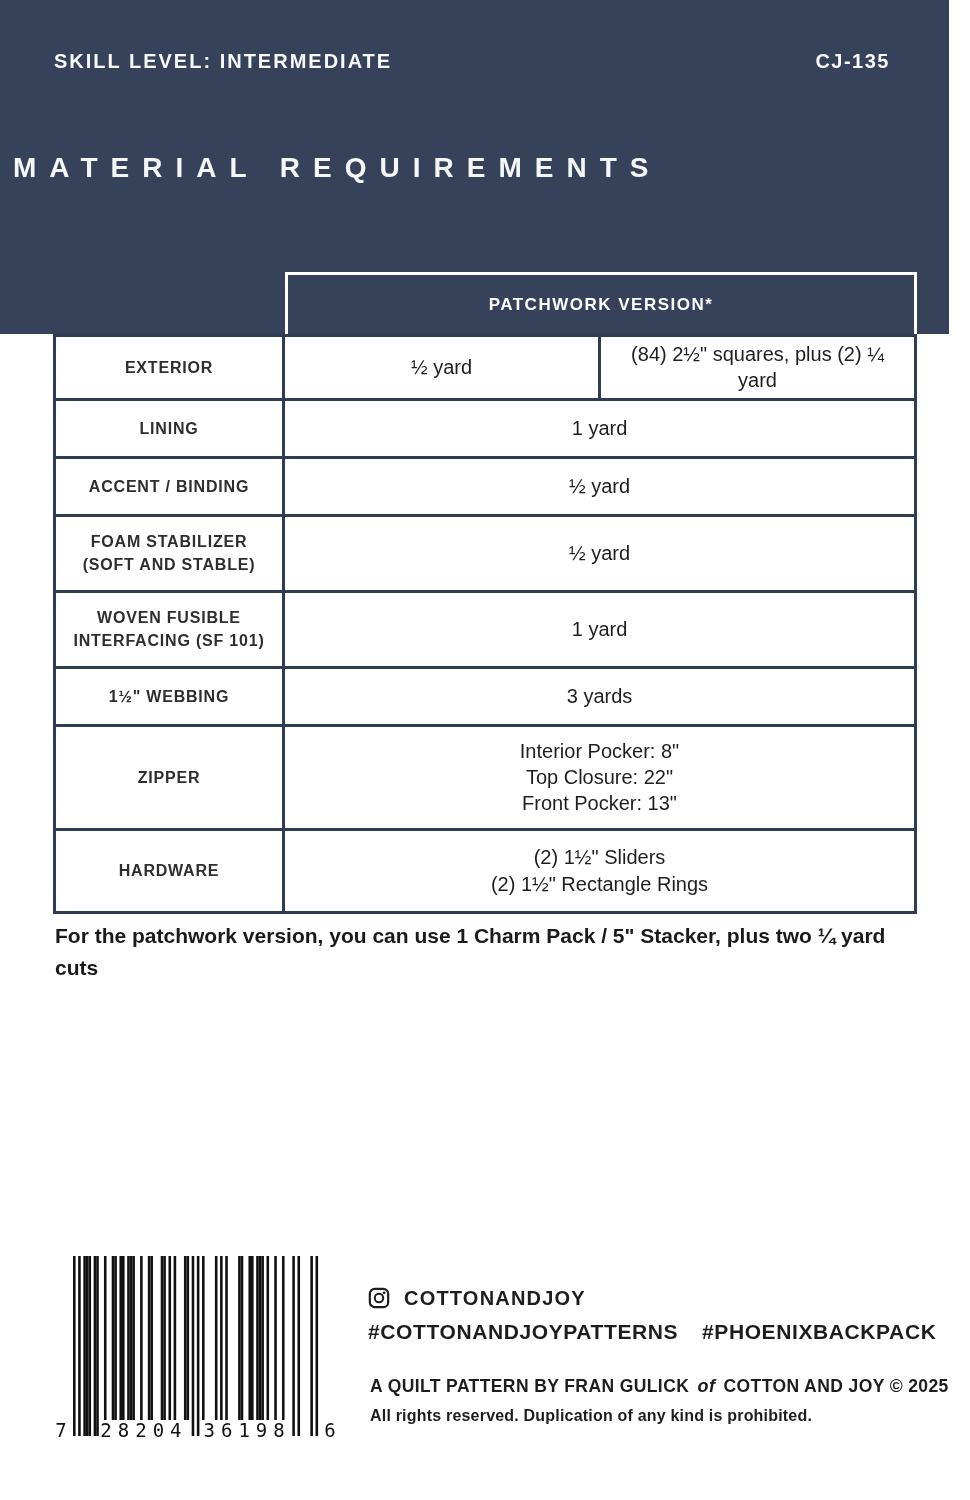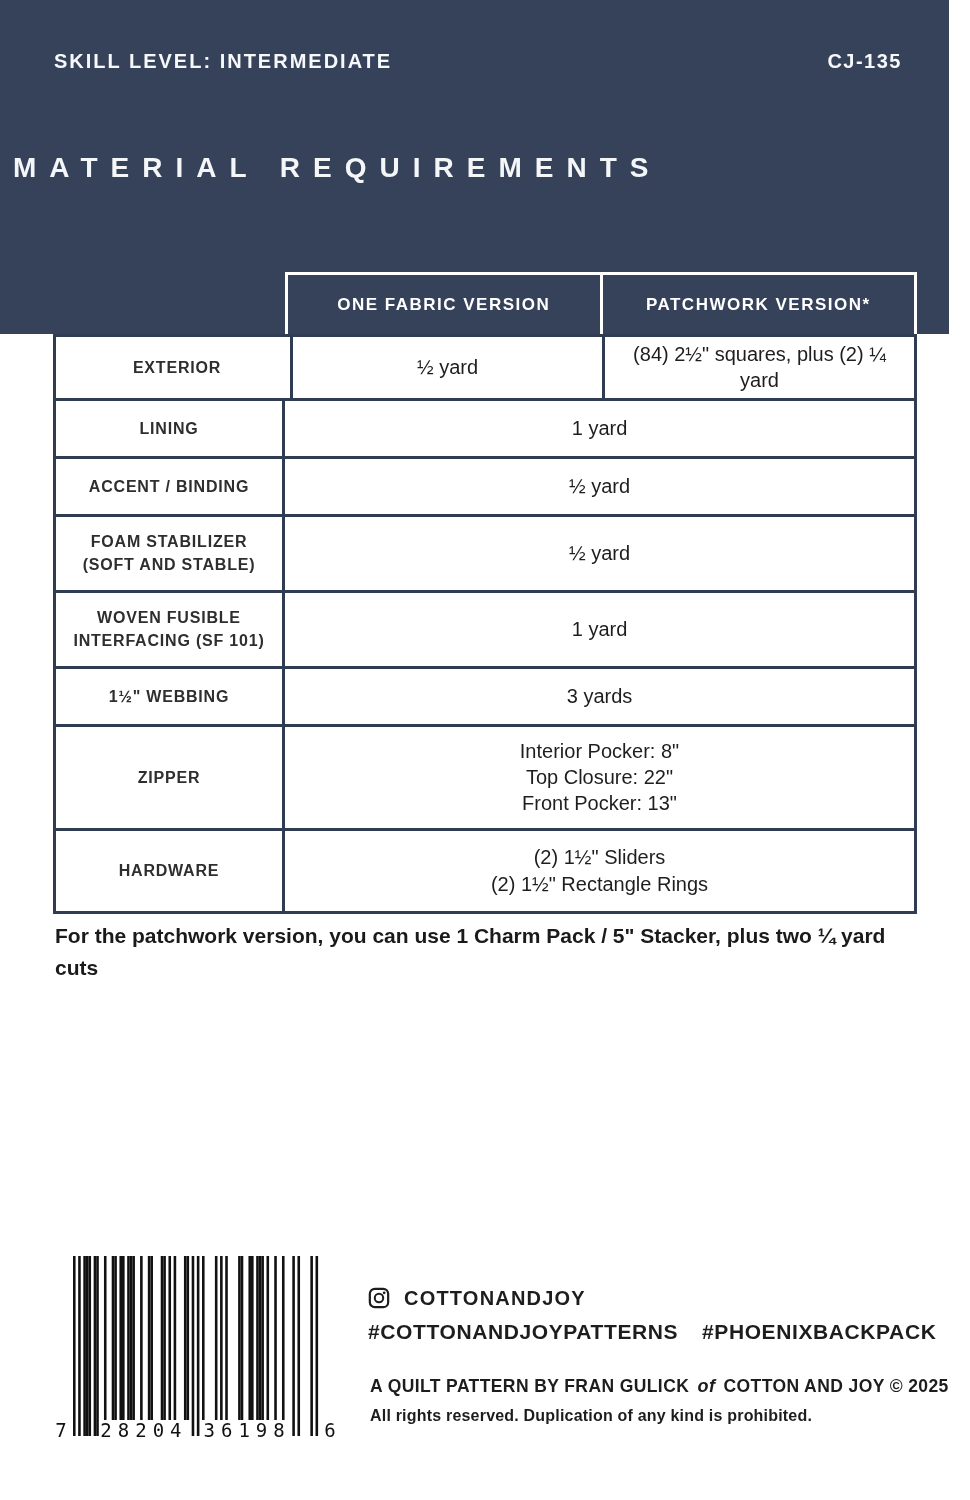--- a/index.html
+++ b/index.html
@@ -13,21 +13,21 @@
   
   .navy-band{
     position:absolute;left:0;top:0;width:949px;height:334px;
     background:#36425a;
   }
   .skill-level{
     position:absolute;left:54px;top:50px;
     color:#f7f8fa;font-size:20px;font-weight:700;letter-spacing:2px;
   }
   .pattern-number{
-    position:absolute;right:47px;top:50px;
+    position:absolute;right:59px;top:50px;
     color:#f7f8fa;font-size:20px;font-weight:700;letter-spacing:1.5px;
   }
   .page-title{
     position:absolute;left:0;top:152px;width:970px;
     text-align:left;color:#f4f6f8;
     font-size:28px;font-weight:600;letter-spacing:13px;text-indent:13px;
   }
   
   .mr-header{
     position:absolute;left:285px;top:272px;width:632px;height:62px;
@@ -42,21 +42,21 @@
   .mr-header .hcell + .hcell{border-left:3px solid #ffffff;}
   
   .mr-table{
     position:absolute;left:53px;top:334px;width:864px;
     box-sizing:border-box;
     border:3px solid #2f3c52;background:#ffffff;
     display:flex;flex-direction:column;
   }
   .t-row{display:flex;}
   .t-row + .t-row{border-top:3px solid #2f3c52;}
-  .t-row:nth-child(1){min-height:51px;padding-left:8px;}
+  .t-row:nth-child(1){min-height:51px;}
   .t-row:nth-child(2){min-height:55px;}
   .t-row:nth-child(3){min-height:55px;}
   .t-row:nth-child(4){min-height:73px;}
   .t-row:nth-child(5){min-height:73px;}
   .t-row:nth-child(6){min-height:55px;}
   .t-row:nth-child(7){min-height:101px;}
   .t-row:nth-child(8){min-height:80px;}
   .t-label{
     width:229px;flex:none;
     border-right:3px solid #2f3c52;
@@ -107,21 +107,20 @@
 
 <div class="page">
 
   <div class="navy-band">
     <div class="skill-level">SKILL LEVEL: INTERMEDIATE</div>
     <div class="pattern-number">CJ-135</div>
     <div class="page-title">MATERIAL REQUIREMENTS</div>
   </div>
 
   <div class="mr-header">
-    <div class="hcell">ONE FABRIC VERSION</div>
     <div class="hcell">PATCHWORK VERSION*</div>
   </div>
 
   <div class="mr-table">
       <div class="t-row">
         <div class="t-label">EXTERIOR</div>
         <div class="t-values">
           <div class="t-val">½ yard</div>
           <div class="t-val">(84) 2½" squares, plus (2) ¼ yard</div>
         </div>

